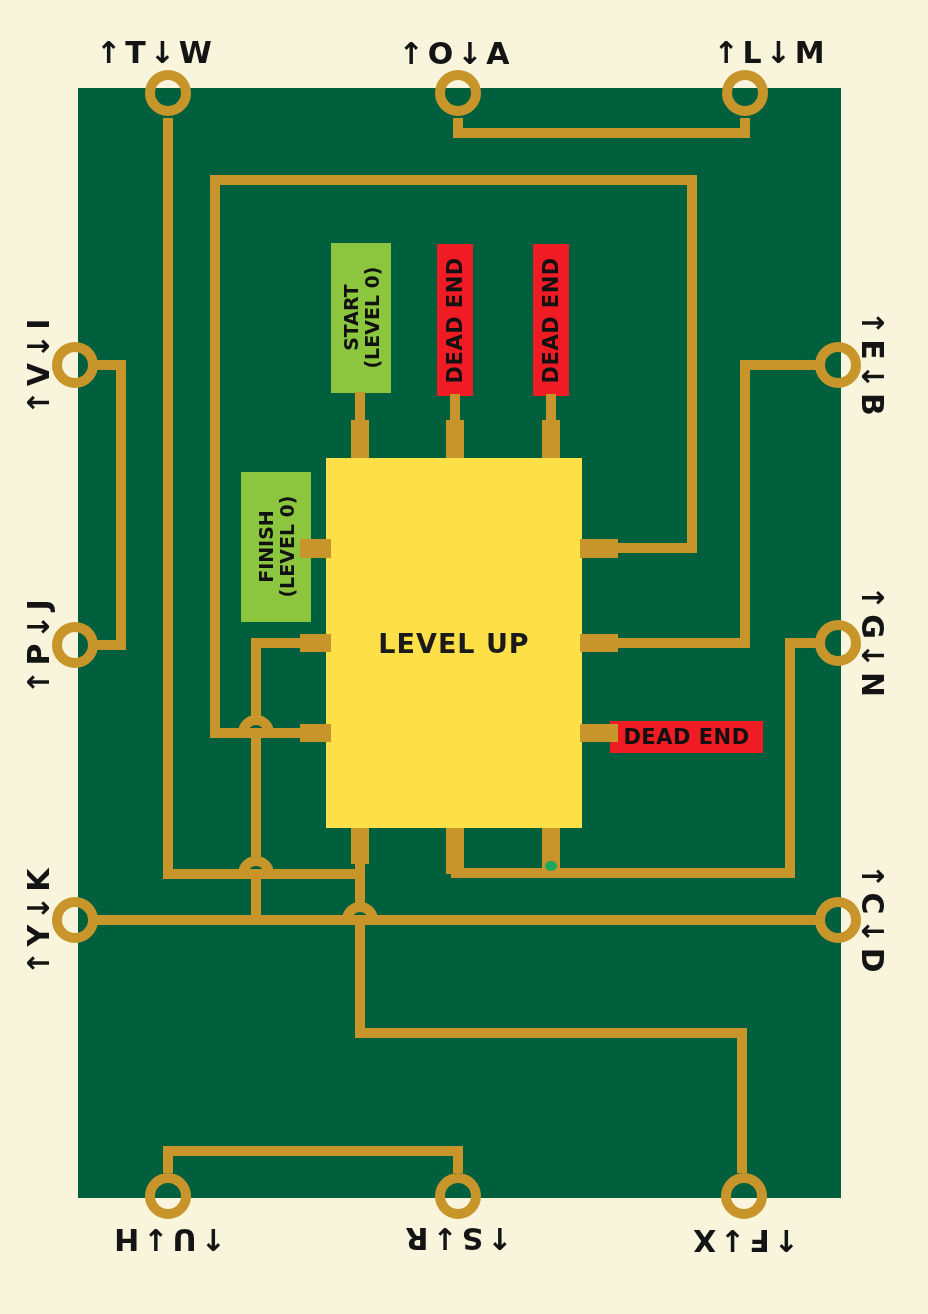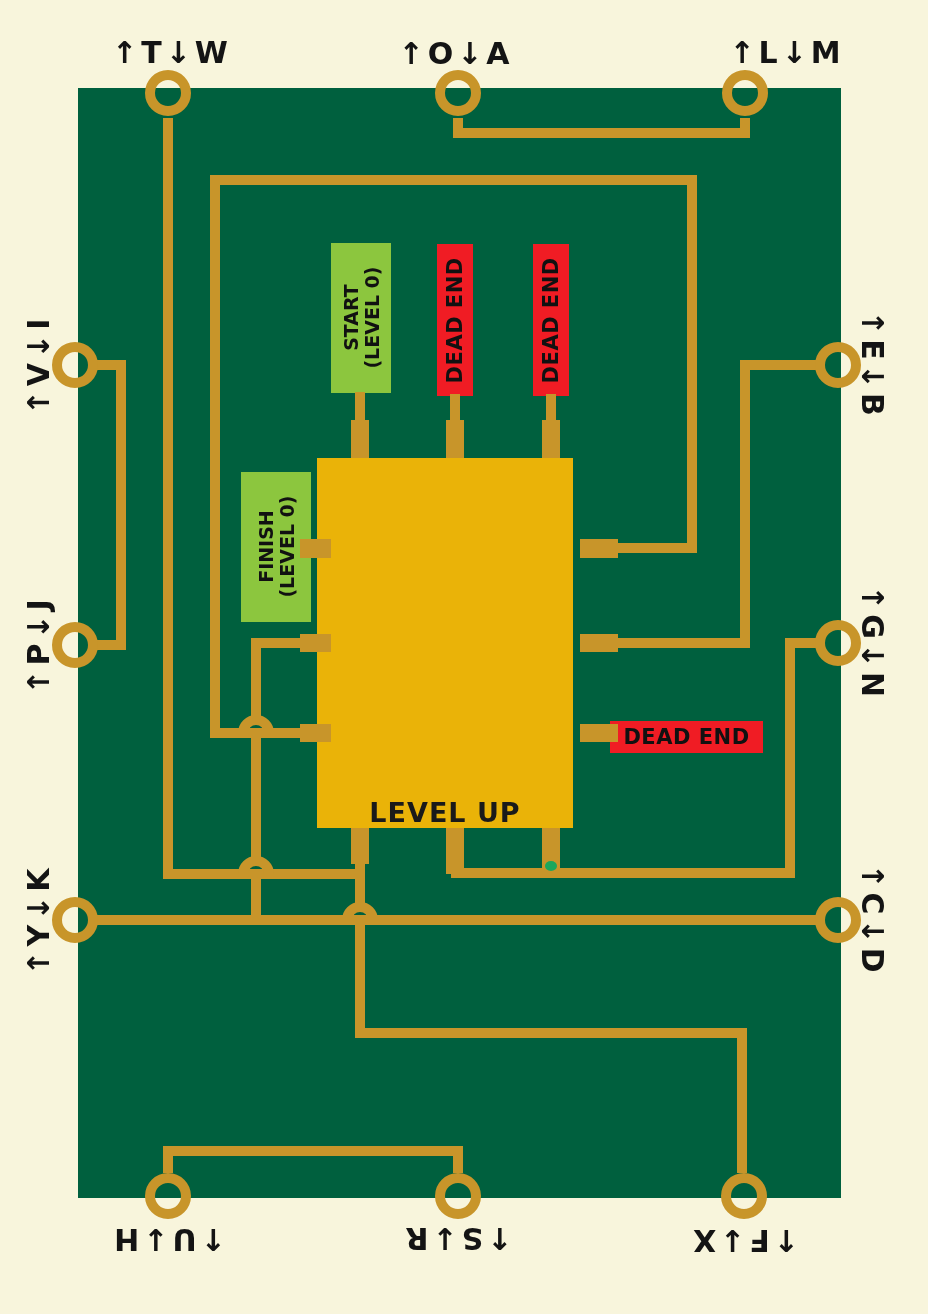--- a/index.html
+++ b/index.html
@@ -1,20 +1,20 @@
 <!DOCTYPE html>
 <html><head>
 <meta charset="utf-8">
 <style>
   html,body{margin:0;padding:0;background:#F8F5DC;}
   .stage{position:relative;width:928px;height:1314px;background:#F8F5DC;
          font-family:"DejaVu Sans",sans-serif;overflow:hidden;}
   .board{position:absolute;left:78px;top:88px;width:763px;height:1110px;background:#00603E;}
-  .chip{position:absolute;left:317px;top:458px;width:256px;height:370px;background:#eab308;
-        display:flex;align-items:flex-end;justify-content:center;}
+  .chip{position:absolute;left:326px;top:458px;width:256px;height:370px;background:#fde047;
+        display:flex;align-items:center;justify-content:center;}
   .chip-title{font-size:27px;font-weight:bold;letter-spacing:1px;color:#1A1A1A;white-space:nowrap;}
   svg.traces{position:absolute;left:0;top:0;width:928px;height:1314px;}
   .comp{position:absolute;display:flex;align-items:center;justify-content:center;}
   .comp-green{background:#8CC63E;}
   .comp-red{background:#F01C24;}
   .box-start{left:331px;top:243px;width:60px;height:150px;}
   .box-de1{left:437px;top:244px;width:36px;height:152px;}
   .box-de2{left:533px;top:244px;width:36px;height:152px;}
   .box-finish{left:241px;top:472px;width:70px;height:150px;}
   .box-de3{left:610px;top:721px;width:153px;height:32px;}
@@ -101,23 +101,23 @@
       <circle cx="75" cy="920" r="18"></circle>
       <circle cx="838" cy="365" r="18"></circle>
       <circle cx="838" cy="643" r="18"></circle>
       <circle cx="838" cy="920" r="18"></circle>
       <circle cx="168" cy="1196" r="18"></circle>
       <circle cx="458" cy="1196" r="18"></circle>
       <circle cx="744" cy="1196" r="18"></circle>
     </g>
   </svg>
 
-  <div class="clabel" style="left:172px;top:52px">↑T↓W</div>
+  <div class="clabel" style="left:156px;top:52px">↑T↓W</div>
   <div class="clabel" style="left:456px;top:53px">↑O↓A</div>
-  <div class="clabel" style="left:787px;top:52px">↑L↓M</div>
+  <div class="clabel" style="left:771px;top:52px">↑L↓M</div>
 
   <div class="clabel rot90" style="left:872px;top:365px">↑E↓B</div>
   <div class="clabel rot90" style="left:872px;top:643px">↑G↓N</div>
   <div class="clabel rot90" style="left:872px;top:920px">↑C↓D</div>
 
   <div class="clabel rot180" style="left:168px;top:1239px">↑U↓H</div>
   <div class="clabel rot180" style="left:457px;top:1238px">↑S↓R</div>
   <div class="clabel rot180" style="left:744px;top:1240px">↑F↓X</div>
 
   <div class="clabel rot270" style="left:38px;top:365px">↑V↓I</div>

